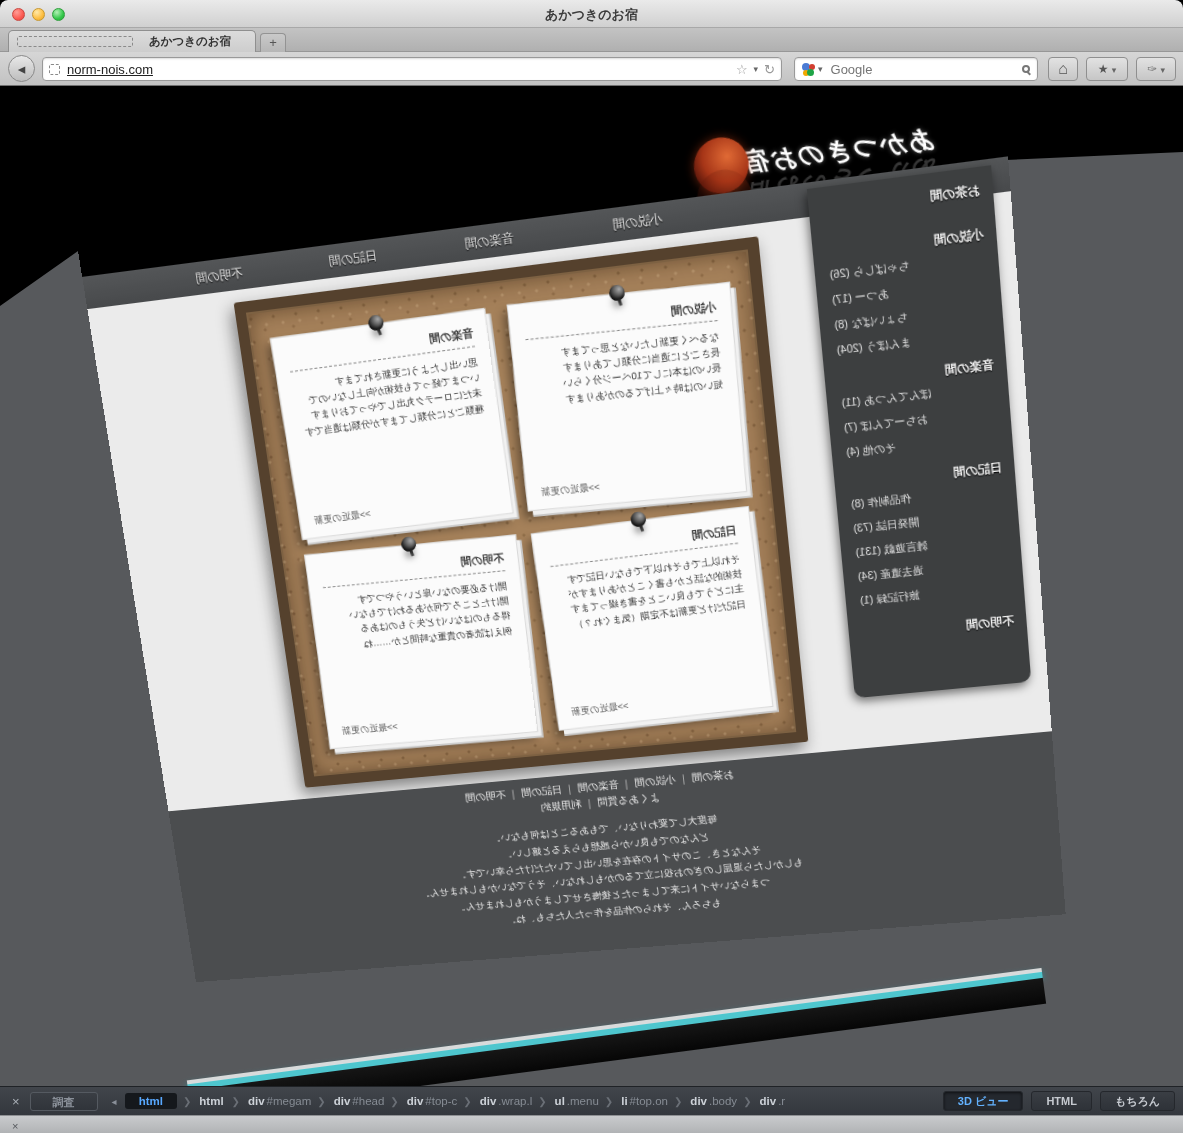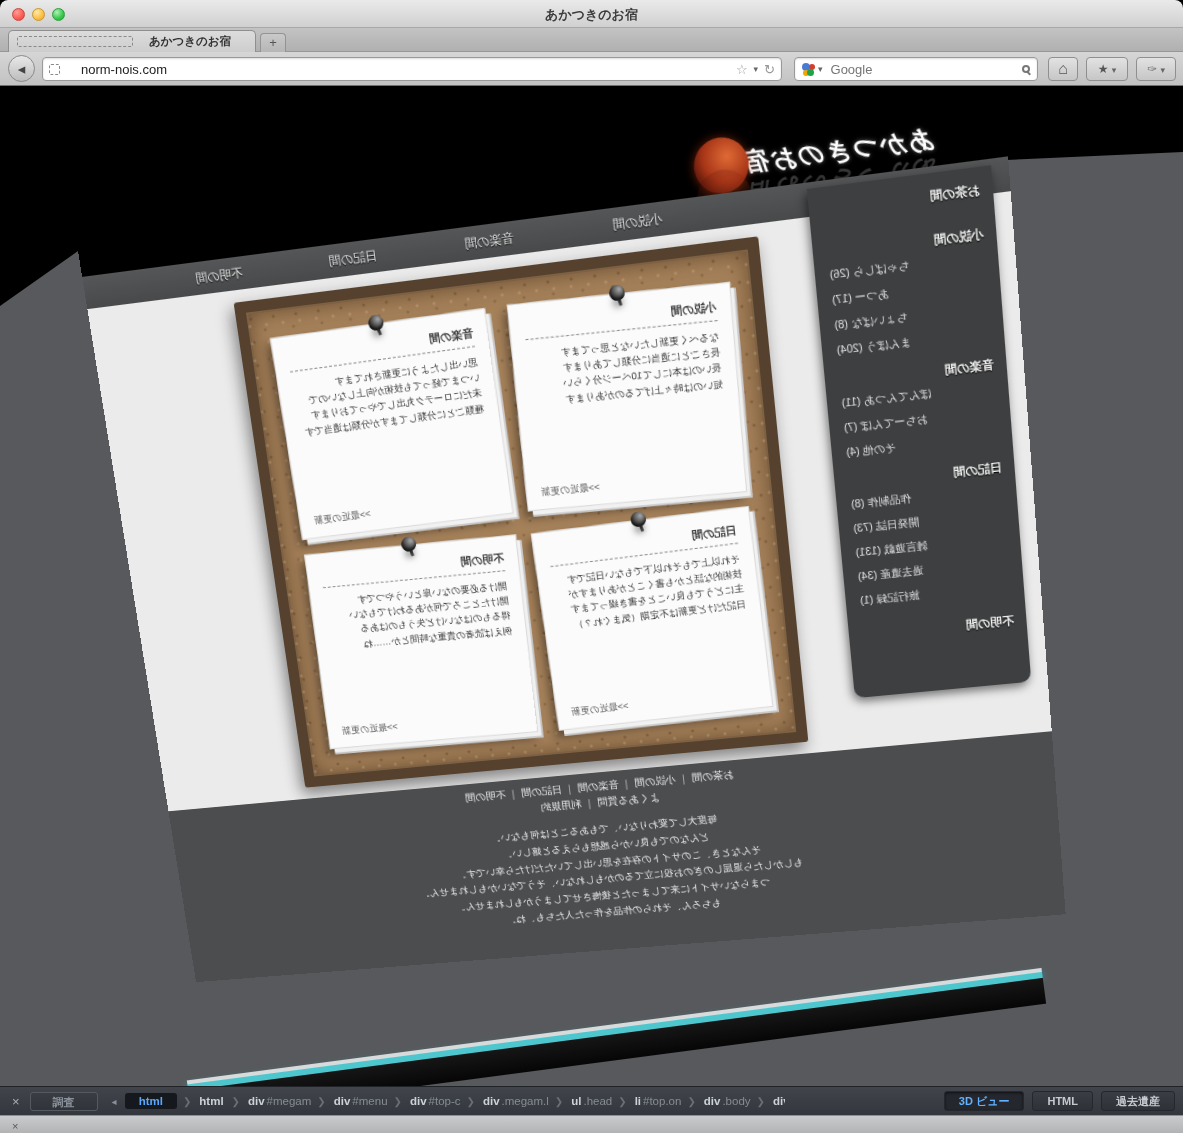--- a/index.html
+++ b/index.html
@@ -23,21 +23,21 @@
   #tab-active span{flex:1;text-align:center;font-size:11.5px;color:#333;font-weight:bold;white-space:nowrap;overflow:hidden;}
   #newtab{position:absolute;left:260px;top:5px;width:26px;height:19px;background:linear-gradient(#c9c9c9,#b6b6b6);
     border:1px solid #939393;border-bottom:none;border-radius:4px 4px 0 0;color:#555;font-size:13px;text-align:center;line-height:17px;}
 
   
   #navbar{position:absolute;left:0;top:52px;width:100%;height:34px;background:linear-gradient(#d6d6d6,#c2c2c2);border-bottom:1px solid #707070;}
   #back-btn{position:absolute;left:8px;top:3px;width:27px;height:27px;border-radius:50%;
     background:linear-gradient(#e8e8e8,#bdbdbd);border:1px solid #8a8a8a;color:#444;font-size:15px;text-align:center;line-height:25px;}
   #urlbar{position:absolute;left:42px;top:5px;width:740px;height:24px;background:#fff;border:1px solid #999;border-radius:4px;
     display:flex;align-items:center;padding:0 6px;box-shadow:inset 0 1px 2px rgba(0,0,0,.15);}
-  #urlbar .txt{flex:1;font-size:13px;color:#222;margin-left:21px;}
+  #urlbar .txt{flex:1;font-size:13px;color:#222;margin-left:7px;text-decoration:underline;}
   .dim-ic{color:#999;font-size:13px;margin-left:6px;}
   #searchbar{position:absolute;left:794px;top:5px;width:244px;height:24px;background:#fff;border:1px solid #999;border-radius:4px;
     display:flex;align-items:center;padding:0 7px;box-shadow:inset 0 1px 2px rgba(0,0,0,.15);}
   #searchbar input{border:none;outline:none;flex:1;font-size:13px;color:#333;margin-left:6px;background:transparent;}
   .glogo{position:relative;width:13px;height:13px;flex:none;}
   .glogo i{position:absolute;border-radius:50%;}
   .glogo .b{left:0;top:0;width:8px;height:8px;background:#4a7bd4;}
   .glogo .r{right:0;top:1px;width:6px;height:6px;background:#d23f31;}
   .glogo .y{left:1px;bottom:0;width:6px;height:6px;background:#f0a800;}
   .glogo .g{right:1px;bottom:0;width:7px;height:7px;background:#1ea446;}
@@ -317,36 +317,36 @@
           <span class="lbl">html</span>
           <span class="chev">❯</span>
         </span>
       <span class="crumb">
           <span class="lbl">div</span>
           <span class="rest">#megam</span>
           <span class="chev">❯</span>
         </span>
       <span class="crumb">
           <span class="lbl">div</span>
-          <span class="rest">#menu</span>
+          <span class="rest">#head</span>
           <span class="chev">❯</span>
         </span>
       <span class="crumb">
           <span class="lbl">div</span>
           <span class="rest">#top-c</span>
           <span class="chev">❯</span>
         </span>
       <span class="crumb">
           <span class="lbl">div</span>
-          <span class="rest">.megam.l</span>
+          <span class="rest">.wrap.l</span>
           <span class="chev">❯</span>
         </span>
       <span class="crumb">
           <span class="lbl">ul</span>
-          <span class="rest">.head</span>
+          <span class="rest">.menu</span>
           <span class="chev">❯</span>
         </span>
       <span class="crumb">
           <span class="lbl">li</span>
           <span class="rest">#top.on</span>
           <span class="chev">❯</span>
         </span>
       <span class="crumb">
           <span class="lbl">div</span>
           <span class="rest">.body</span>
@@ -354,21 +354,21 @@
         </span>
       <span class="crumb">
           <span class="lbl">div</span>
           <span class="rest">.mm-c</span>
         </span>
 
     </div>
     <div id="dev-right">
       <span class="dev-btn active">3D ビュー</span>
       <span class="dev-btn">HTML</span>
-      <span class="dev-btn">過去遺産</span>
+      <span class="dev-btn">もちろん</span>
     </div>
   </div>
 
   <div id="substrip">
     <span>×</span>
   </div>
 
 </div>
 
 </body></html>

